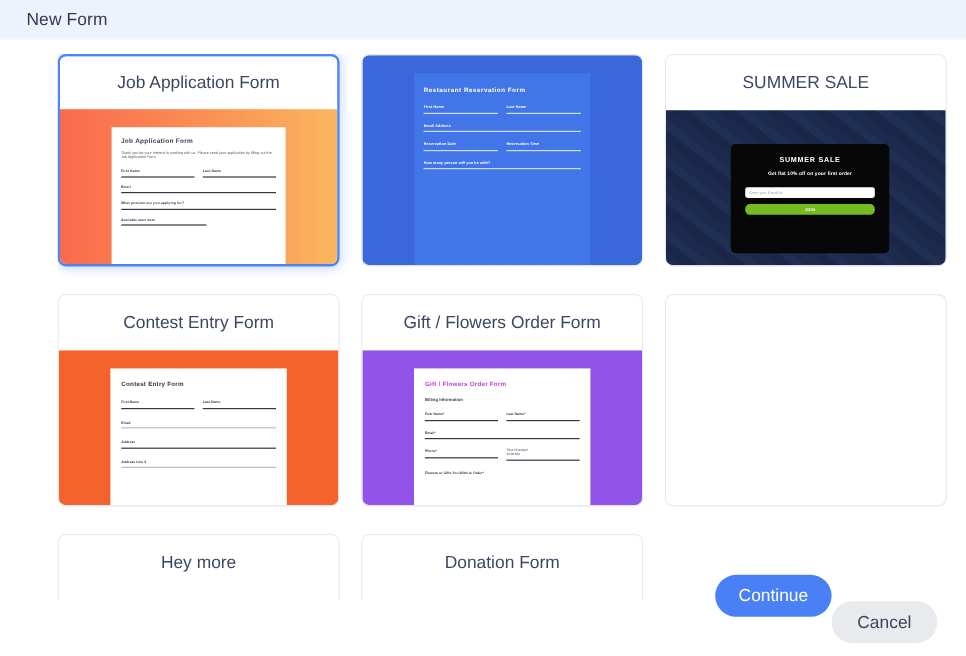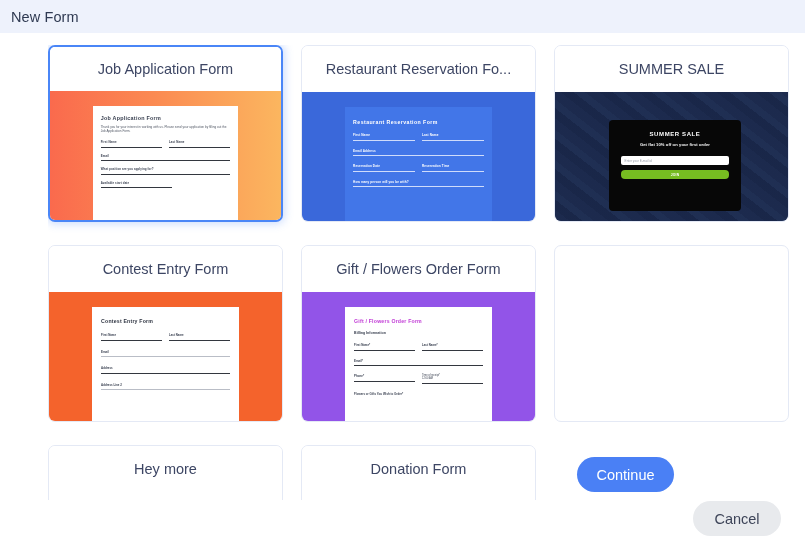--- a/index.html
+++ b/index.html
@@ -9,21 +9,21 @@
     background: #ffffff;
     overflow: hidden;
   }
   #app { position: relative; width: 805px; height: 547px; background:#fff; }
 
   
   .header {
     height: 33px;
     background: #eef2fc;
     display: flex; align-items: center;
-    padding-left: 11px;
+    padding-left: 22px;
   }
   .header-title {
     font-size: 14.5px;
     color: #2f3a52;
     letter-spacing: .1px;
   }
 
   
   .grid {
     position: absolute;
@@ -172,21 +172,21 @@
   }
   .gn-btn {
     height:8px; background:#fa4b7e; border-radius:7px; margin-top:7px;
     display:flex; align-items:center; justify-content:center;
     font-size:3.1px; color:#fff; font-weight:bold;
   }
 
   
   .footer {
     position:absolute; right:24px; bottom:11px;
-    display:flex; gap:19px; align-items:flex-start;
+    display:flex; gap:0; align-items:center;
   }
   .btn {
     height:35px; border-radius:18px; border:none;
     display:flex; align-items:center; justify-content:center;
     font-size:14.5px; cursor:pointer; font-family:"Liberation Sans", sans-serif;
   }
   .btn-primary { background:#4a80f5; color:#fff; width:97px; }
   .btn-secondary { background:#e8eaed; color:#3d4458; width:88px;margin-top:44px; }
 </style>
 </head>
@@ -232,21 +232,20 @@
             <div class="p-field" style="max-width:55%">
               <div class="p-lab">Available start date</div>
               <div class="p-line"></div>
             </div>
           </div>
         </div>
       </div>
     </div>
 
     <div class="card">
-      <div class="card-title">Restaurant Reservation Fo...</div>
       <div class="card-preview pv-rest">
         <div class="rest-inner">
           <div class="r-title">Restaurant Reservation Form</div>
           <div class="r-row">
             <div class="r-field">
               <div class="r-lab">First Name</div>
               <div class="r-line"></div>
             </div>
             <div class="r-field">
               <div class="r-lab">Last Name</div>

